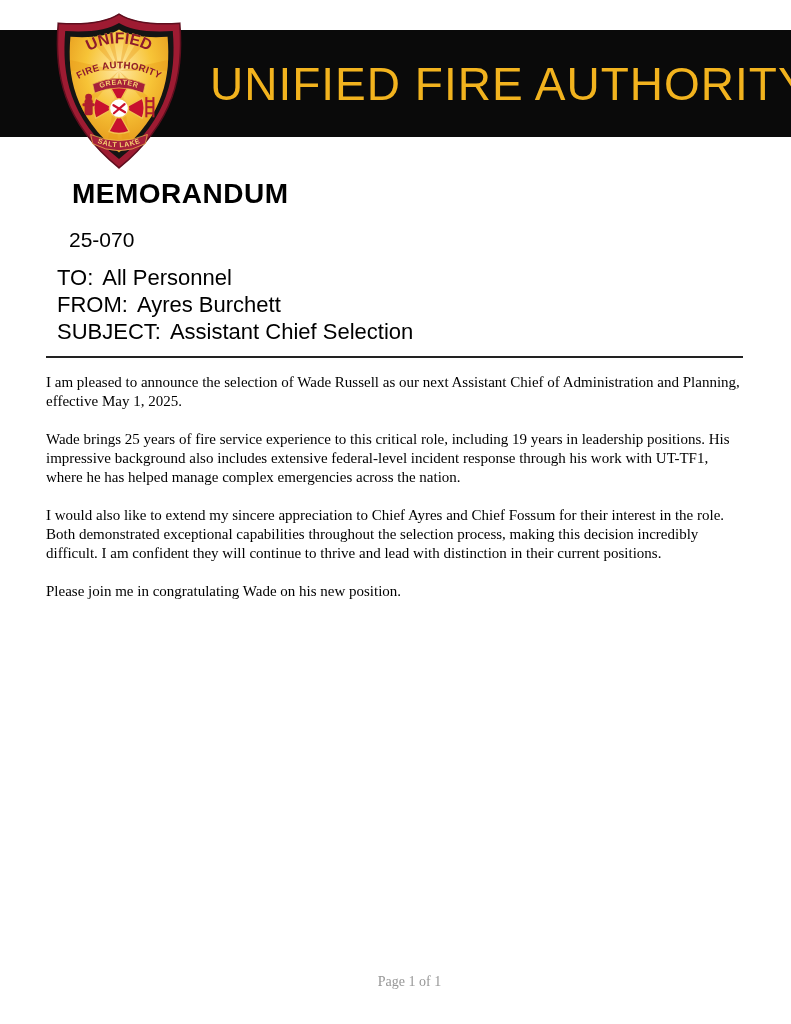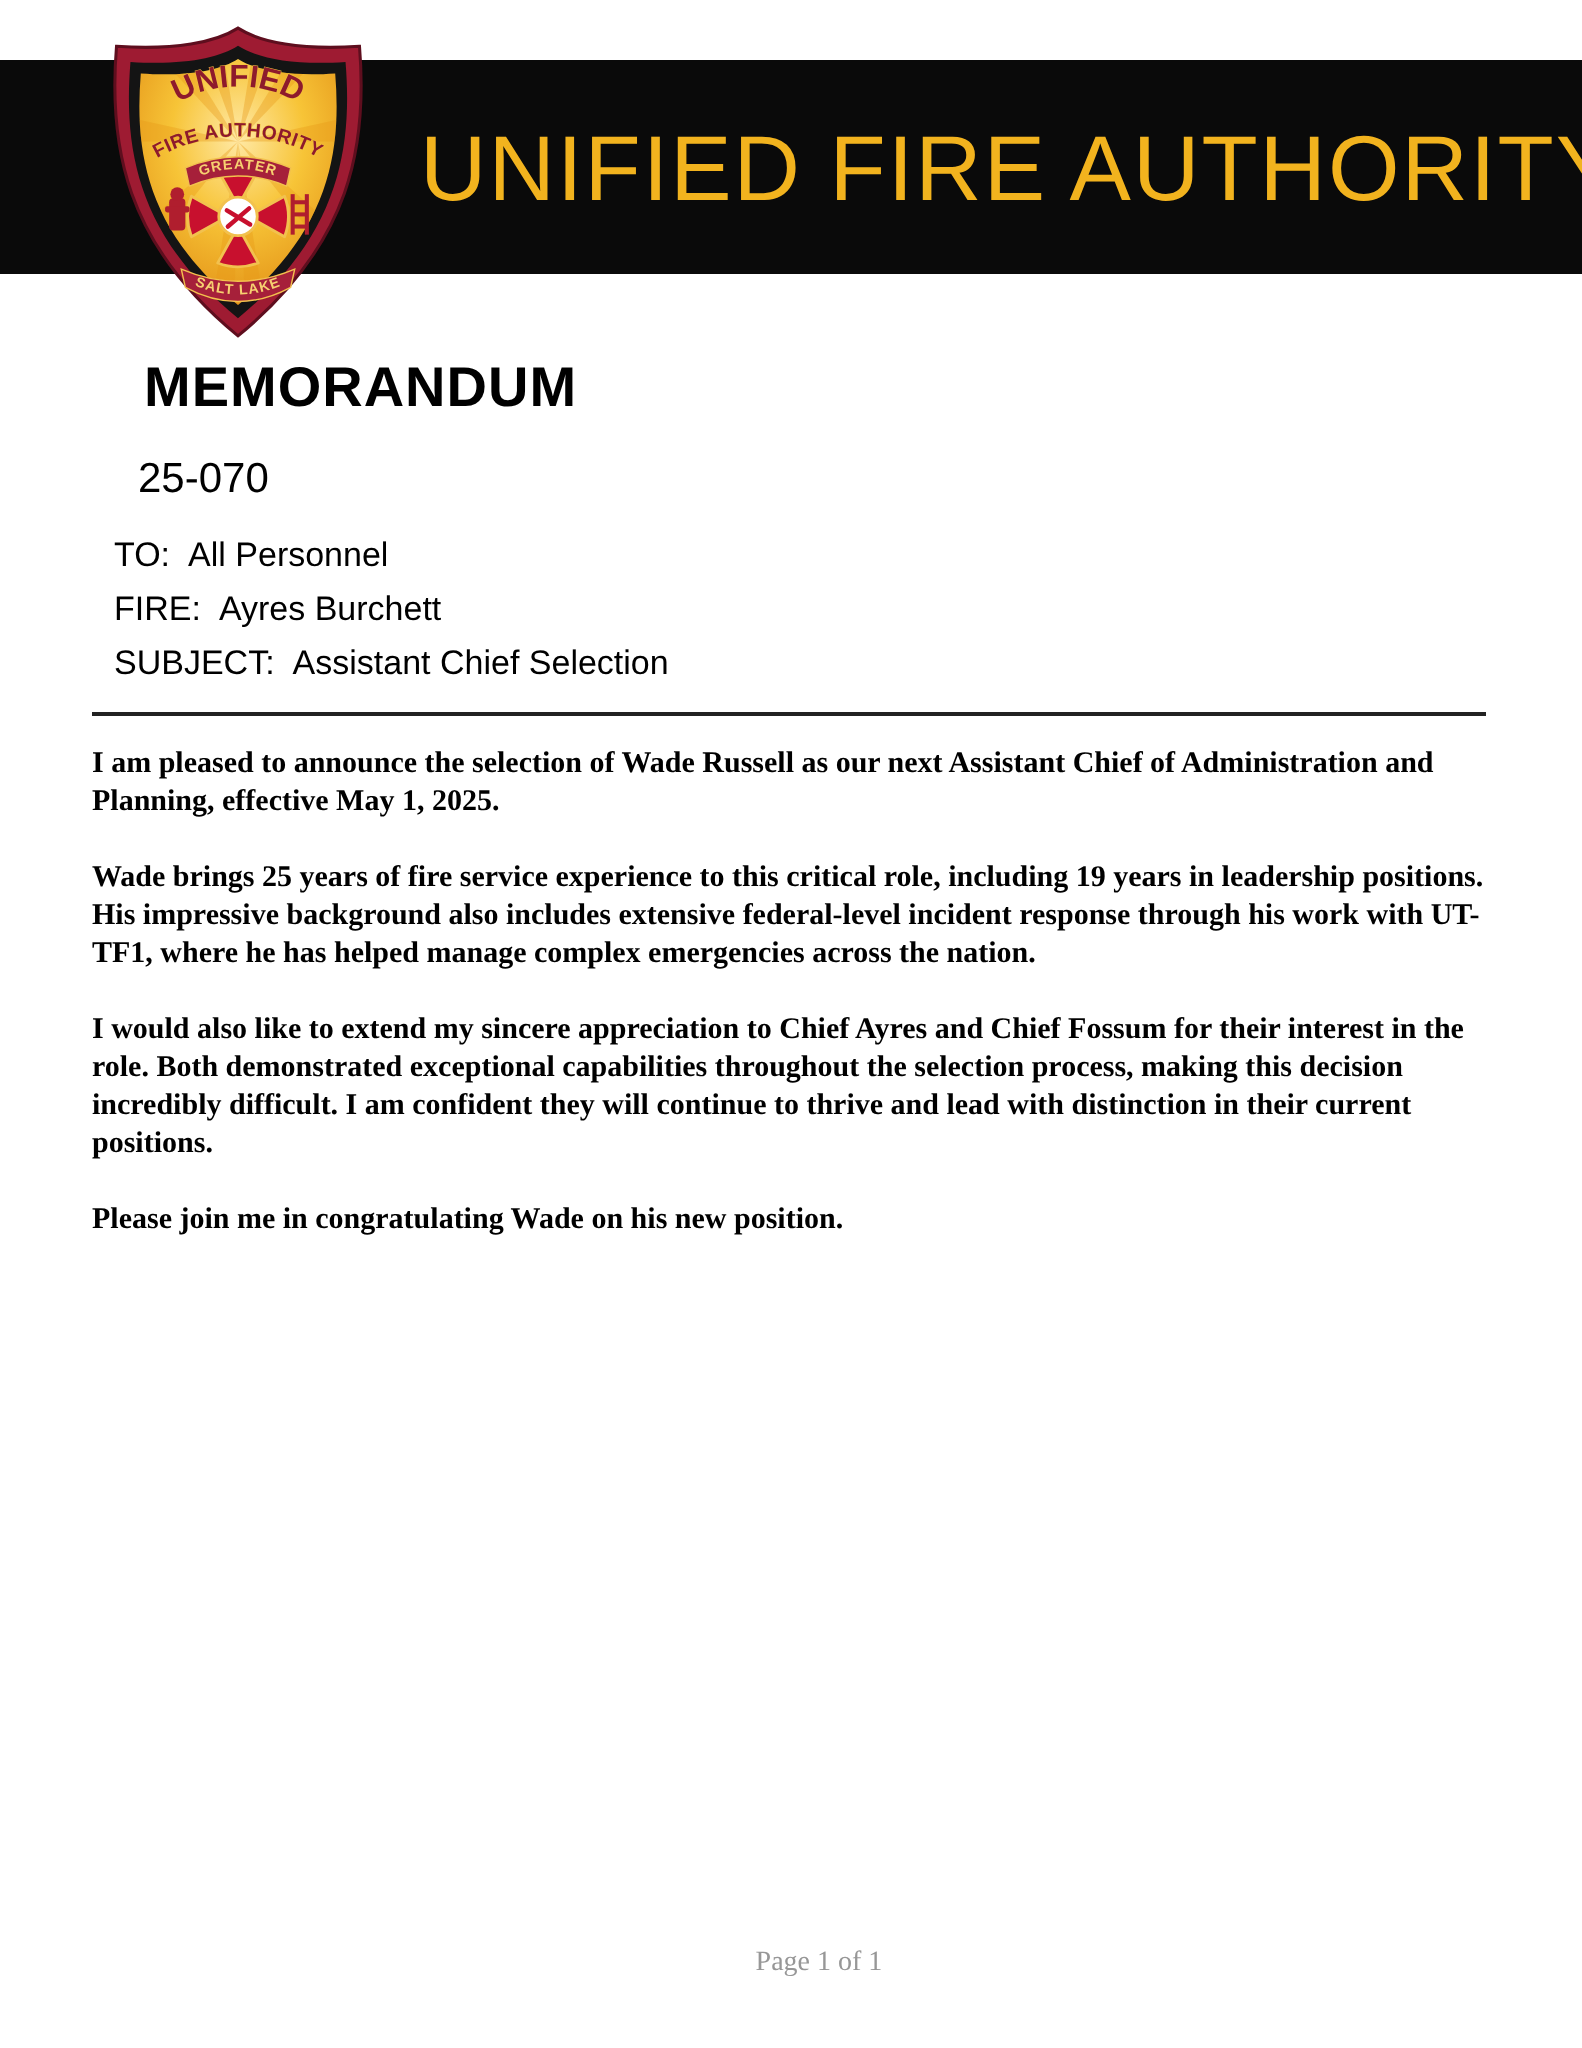--- a/index.html
+++ b/index.html
@@ -49,39 +49,39 @@
     letter-spacing: 0.5px;
     color: #000;
   }
   .memo-meta {
     margin: 16px 0 0 23px;
     font-size: 21px;
     line-height: 27px;
   }
   .fields {
     margin: 16px 0 0 11px;
-    font-size: 17px;
+    font-size: 22px;
   }
   .field { line-height: 17px; margin-bottom: 10px; }
   .field:last-child { margin-bottom: 16px; }
   .fvalue { margin-left: 9px; }
   .rule {
     margin: 15px 0 0 0;
     border: none;
     border-top: 2px solid #222;
     width: 697px;
   }
   .body {
     margin-top: 15px;
     font-family: "Liberation Serif", serif;
     font-size: 15px;
     line-height: 19px;
     color: #000;
   }
-  .body p { margin: 0 0 19px 0; font-weight: bold; }
+  .body p { margin: 0 0 19px 0; }
   
   .page-footer {
     position: absolute;
     left: 0; top: 974px;
     width: 791px;
     text-align: center;
     font-family: "Liberation Serif", serif;
     font-size: 14px;
     color: #979797;
     padding-left: 28px;
@@ -191,21 +191,21 @@
 
     <div class="memo-meta">
       <div>25-070</div>
     </div>
 
     <div class="fields">
       <div class="field">
         <span class="flabel">TO:</span><span class="fvalue">All Personnel</span>
       </div>
       <div class="field">
-        <span class="flabel">FIRE:</span><span class="fvalue">Ayres Burchett</span>
+        <span class="flabel">FROM:</span><span class="fvalue">Ayres Burchett</span>
       </div>
       <div class="field">
         <span class="flabel">SUBJECT:</span><span class="fvalue">Assistant Chief Selection</span>
       </div>
     </div>
 
     <hr class="rule">
 
     <div class="body">
       <p>I am pleased to announce the selection of Wade Russell as our next Assistant Chief of Administration and Planning, effective May 1, 2025.</p>

